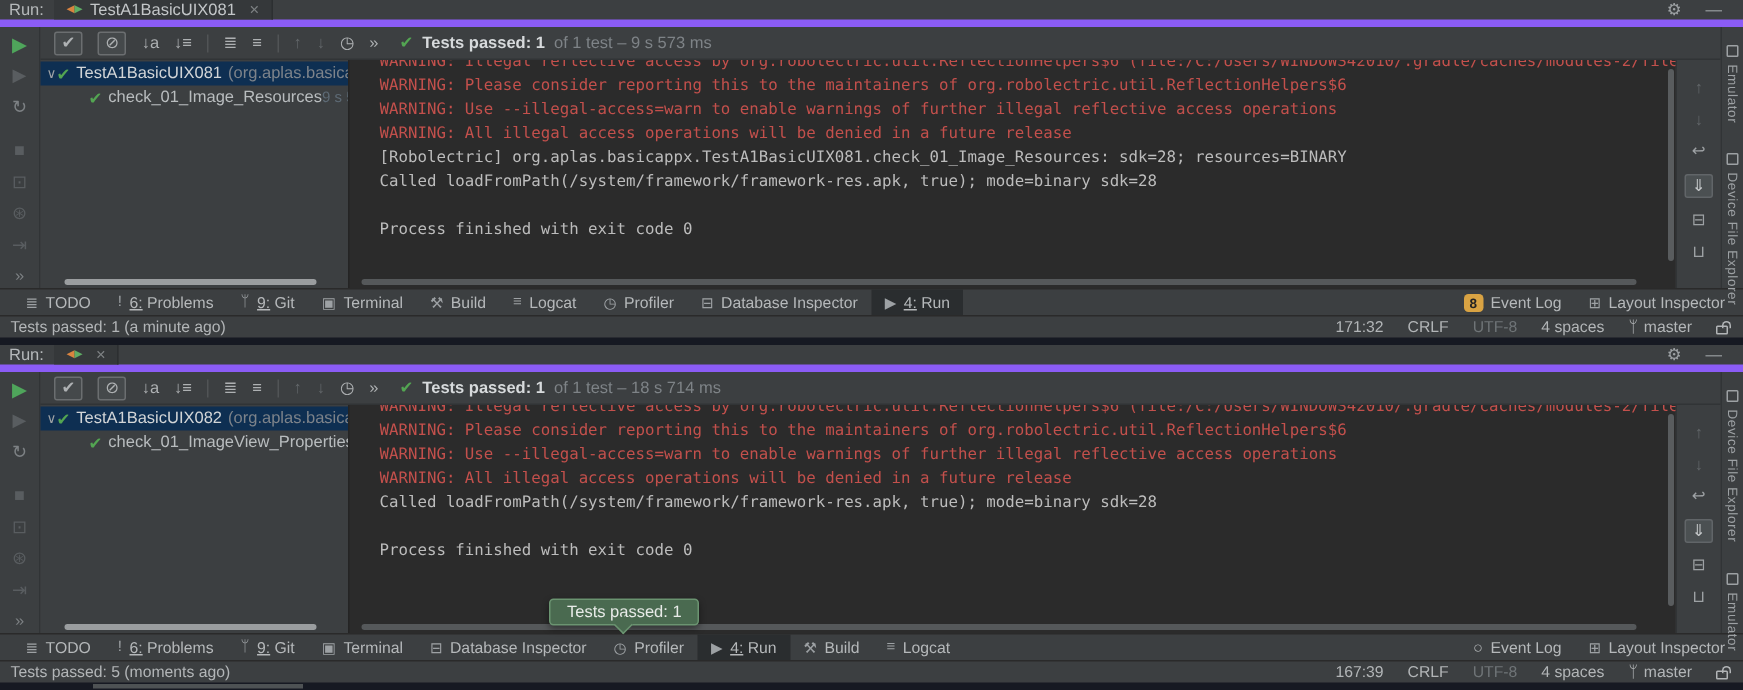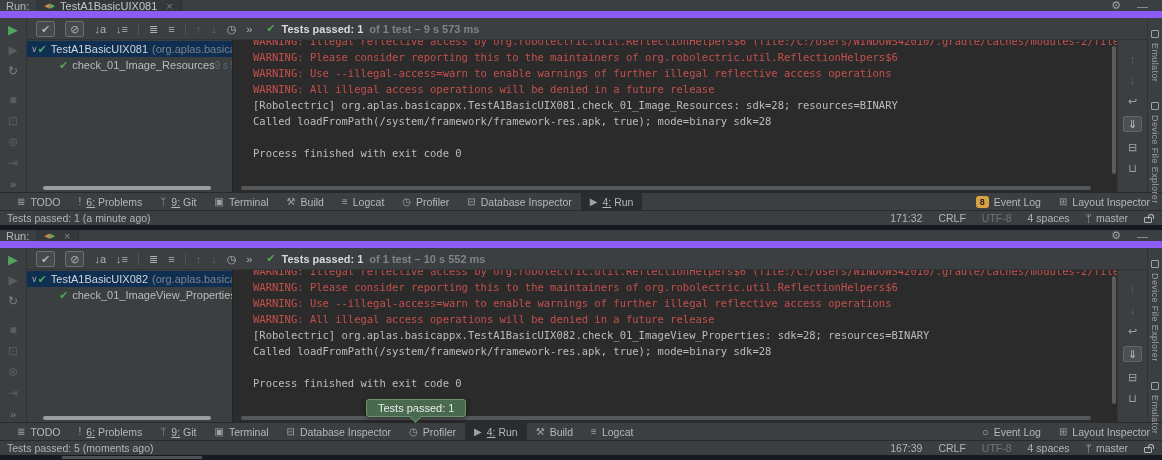--- a/index.html
+++ b/index.html
@@ -1,21 +1,21 @@
 <!DOCTYPE html>
 <html><head>
 <meta charset="utf-8">
 <style>
   * { margin:0; padding:0; box-sizing:border-box; }
   html,body { width:1162px; height:460px; background:#2b2b2b; overflow:hidden;
     font-family:"Liberation Sans",sans-serif; }
   .panel { width:1162px; height:230px; background:#3c3f41; color:#bbbec0; font-size:11px; position:relative; }
 
   
-  .tabrow { height:18px; display:flex; align-items:center; background:#3c3f41; border-bottom:7px solid #8b5cf6; }
+  .tabrow { height:18px; display:flex; align-items:center; background:#3c3f41; border-bottom:5px solid #8b5cf6; }
   .runlabel { padding:0 7px 0 6px; color:#b5b8ba; }
   .tab { display:flex; align-items:center; gap:5px; background:#35383a; height:100%; padding:0 8px; border-right:1px solid #2c2f31; }
   .runcfg-icon { display:flex; align-items:center; font-size:7px; line-height:1; }
   .runcfg-icon .l { color:#d9843f; } .runcfg-icon .r { color:#5fad65; }
   .tab-title { color:#c3c6c8; white-space:nowrap; }
   .tab-close { color:#7e8употр284; color:#7e8284; margin-left:4px; font-size:11px; }
   .tabrow-right { margin-left:auto; display:flex; align-items:center; gap:16px; padding-right:14px; color:#9da1a4; font-size:11px; }
 
   
   .main { height:174px; display:flex; min-width:0; position:relative; }
@@ -28,21 +28,21 @@
 
   .rightarea { flex:1; display:flex; flex-direction:column; min-width:0; }
   .testtoolbar { height:22px; flex:none; display:flex; align-items:center; gap:10px; padding-left:9px; background:#3c3f41; border-bottom:1px solid #313436; }
   .tbico { color:#aeb1b3; font-size:11px; line-height:12px; }
   .tbico.toggled { border:1px solid #6b6e70; border-radius:2px; background:#45494b; padding:1px 4px; }
   .tbico.disabled { color:#63676a; }
   .vsep { width:1px; height:12px; background:#515456; }
   .summary { display:flex; align-items:center; gap:6px; margin-left:4px; white-space:nowrap; }
   .summary .chk { color:#53a552; font-size:11px; }
   .summary b { color:#d7dadc; font-weight:bold; }
-  .summary .rest { color:#7e8387;font-weight:bold; }
+  .summary .rest { color:#7e8387; }
 
   .contentrow { flex:1; display:flex; min-height:0; position:relative; }
   .tree { width:205px; flex:none; background:#3c3f41; position:relative; padding-top:1px; }
   .trow { height:16px; display:flex; align-items:center; white-space:nowrap; overflow:hidden; }
   .trow.sel { background:#0e2f52; }
   .trow .chev { color:#9fa3a6; width:12px; text-align:center; margin-left:4px; font-size:9px; }
   .trow .tchk { color:#53a552; font-size:11px; margin-right:4px; }
   .trow.child { padding-left:32px; }
   .tname { color:#d2d5d7; }
   .tpkg { color:#7d838a; margin-left:4px; }
@@ -312,21 +312,21 @@
         <span class="tbico">≣</span>
         <span class="tbico">≡</span>
         <div class="vsep"></div>
         <span class="tbico disabled">↑</span>
         <span class="tbico disabled">↓</span>
         <span class="tbico">◷</span>
         <span class="tbico">»</span>
         <div class="summary">
           <span class="chk">✔</span>
           <b>Tests passed: 1</b>
-          <span class="rest">of 1 test – 10 s 552 ms</span>
+          <span class="rest">of 1 test – 18 s 714 ms</span>
         </div>
       </div>
 
       <div class="contentrow">
         <div class="tree">
           <div class="trow sel">
             <span class="chev">∨</span>
             <span class="tchk">✔</span>
             <span class="tname">TestA1BasicUIX082</span>
             <span class="tpkg">(org.aplas.basica</span>
@@ -339,21 +339,20 @@
           </div>
           <div class="tree-hscroll"></div>
         </div>
 
         <div class="console">
           <div class="console-inner">
             <div class="cline warn">WARNING: Illegal reflective access by org.robolectric.util.ReflectionHelpers$6 (file:/C:/Users/WINDOWS42010/.gradle/caches/modules-2/files-2.</div>
             <div class="cline warn">WARNING: Please consider reporting this to the maintainers of org.robolectric.util.ReflectionHelpers$6</div>
             <div class="cline warn">WARNING: Use --illegal-access=warn to enable warnings of further illegal reflective access operations</div>
             <div class="cline warn">WARNING: All illegal access operations will be denied in a future release</div>
-            <div class="cline norm">[Robolectric] org.aplas.basicappx.TestA1BasicUIX082.check_01_ImageView_Properties: sdk=28; resources=BINARY</div>
             <div class="cline norm">Called loadFromPath(/system/framework/framework-res.apk, true); mode=binary sdk=28</div>
             <div class="cline norm"></div>
             <div class="cline norm">Process finished with exit code 0</div>
           </div>
           <div class="console-vscroll"></div>
           <div class="console-hscroll"></div>
         </div>
 
         <div class="iconcol">
           <span class="ic dim">↑</span>

